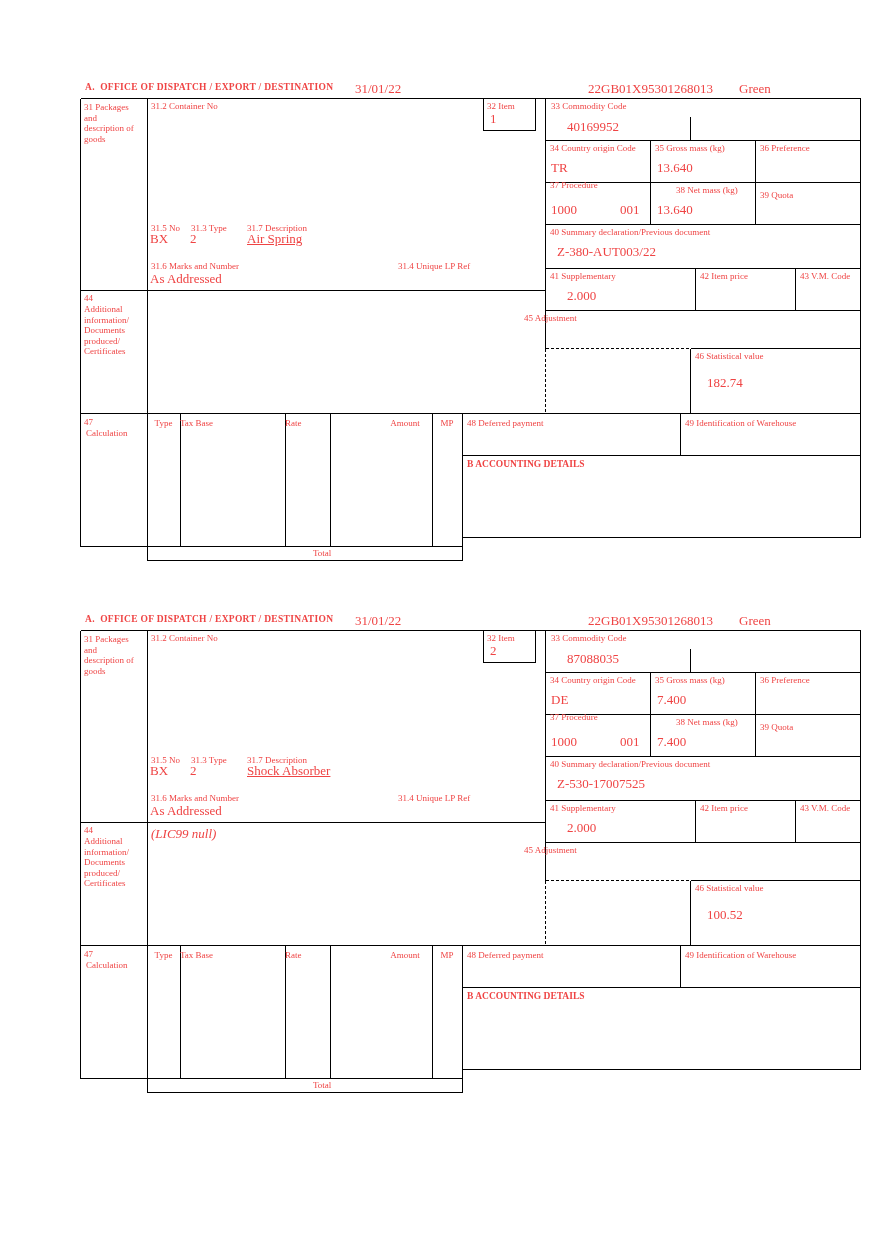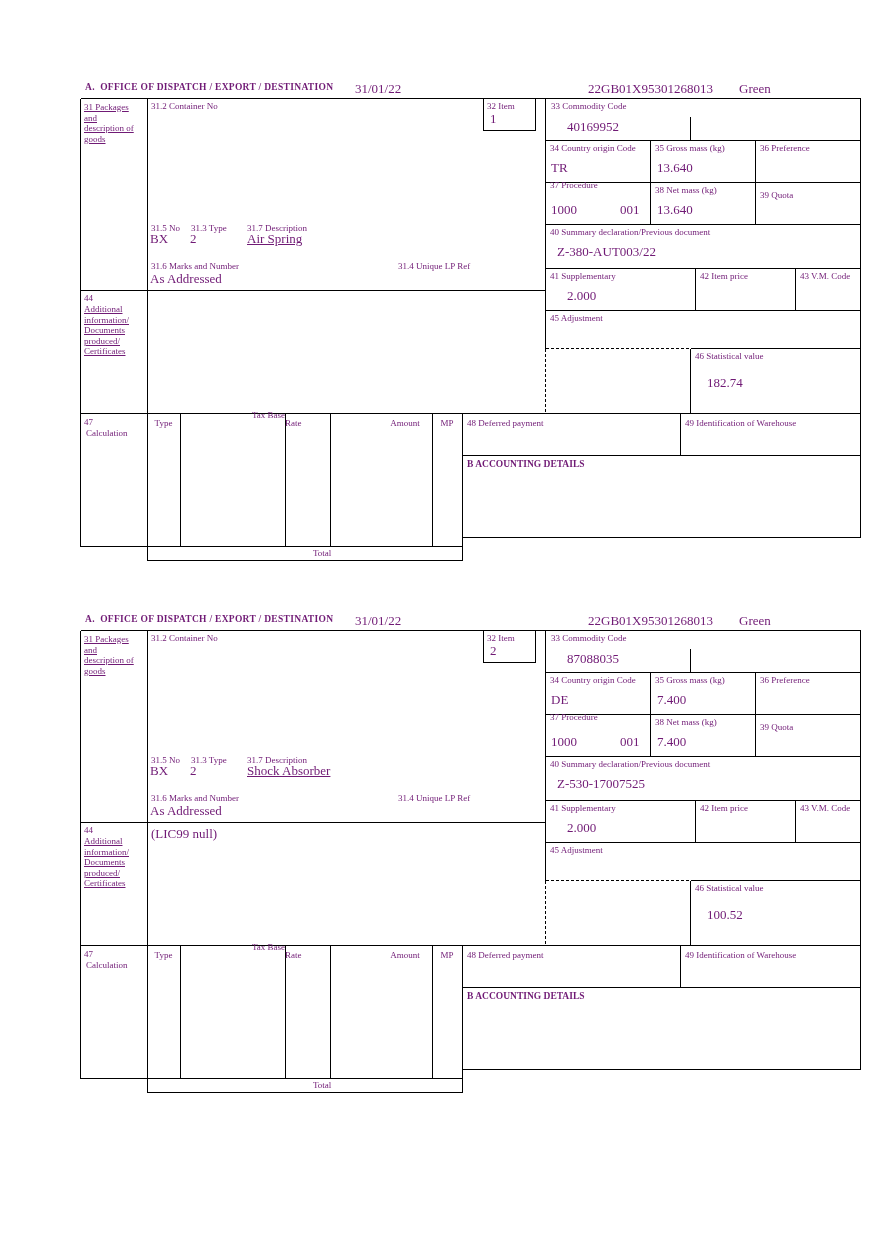--- a/index.html
+++ b/index.html
@@ -1,26 +1,26 @@
 <!DOCTYPE html>
 <html><head>
 <meta charset="utf-8">
 <style>
   * { margin:0; padding:0; box-sizing:border-box; }
   html,body { background:#ffffff; }
   .page {
     position:relative; width:882px; height:1250px; background:#ffffff;
-    font-family:"Liberation Serif","DejaVu Serif",serif; color:#701a75;
+    font-family:"Liberation Serif","DejaVu Serif",serif; color:#ef4444;
     overflow:hidden;
   }
   .sec { position:absolute; left:80px; width:780px; height:482px; }
   .grid { position:absolute; left:0; top:0; overflow:visible; }
   .t { position:absolute; white-space:nowrap; }
   .lbl { font-size:9px; line-height:10.5px; }
-  .wrap { white-space:normal;text-decoration:underline; }
+  .wrap { white-space:normal; }
   .val { font-size:13px; line-height:15px; }
 
   .t-office{left:5px;top:2px;font-weight:bold;font-size:9.5px;letter-spacing:0.3px;white-space:pre;}
   .t-date{left:275px;top:1px;}
   .t-refnum{left:508px;top:1px;}
   .t-refstatus{left:659px;top:1px;}
 
   .t-l31{left:4px;top:22px;width:52px;}
   .t-l312{left:71px;top:21px;}
   .t-v312{left:71px;top:33px;}
@@ -30,53 +30,53 @@
   .t-v33{left:487px;top:39px;}
   .t-l34{left:470px;top:63px;}
   .t-v34{left:471px;top:80px;}
   .t-l35{left:575px;top:63px;}
   .t-v35{left:577px;top:80px;}
   .t-l36{left:680px;top:63px;}
   .t-v36{left:682px;top:80px;}
   .t-l37{left:470px;top:100px;}
   .t-v37a{left:471px;top:122px;}
   .t-v37b{left:540px;top:122px;}
-  .t-l38{left:575px;top:105px;}
+  .t-l38{left:596px;top:105px;}
   .t-v38{left:577px;top:122px;}
   .t-l39{left:680px;top:110px;}
   .t-v39{left:682px;top:122px;}
   .t-l40{left:470px;top:147px;}
   .t-v40{left:477px;top:164px;}
   .t-l315{left:71px;top:143px;}
   .t-l313{left:111px;top:143px;}
   .t-l317{left:167px;top:143px;}
   .t-v315{left:70px;top:151px;}
   .t-v313{left:110px;top:151px;}
   .t-v317{left:167px;top:151px;text-decoration:underline;}
   .t-l316{left:71px;top:181px;}
   .t-l314{left:318px;top:181px;}
   .t-v316{left:70px;top:191px;}
   .t-v314{left:320px;top:192px;}
   .t-l44n{left:4px;top:213px;}
   .t-l44t{left:4px;top:224px;width:58px;}
-  .t-v44{left:71px;top:214px;}
+  .t-v44{left:71px;top:214px;font-style:italic;}
   .t-l41{left:470px;top:191px;}
   .t-v41{left:487px;top:208px;}
   .t-l42{left:620px;top:191px;}
   .t-v42{left:622px;top:208px;}
   .t-l43{left:720px;top:191px;}
   .t-v43{left:722px;top:208px;}
-  .t-l45{left:470px;top:233px;}
+  .t-l45{left:444px;top:233px;}
   .t-v45{left:471px;top:250px;}
   .t-l46{left:615px;top:271px;}
   .t-v46{left:627px;top:295px;}
   .t-l47n{left:4px;top:337px;}
   .t-l47t{left:6px;top:348px;}
   .t-hType{left:67px;top:338px;width:33px;text-align:center;}
-  .t-hTaxBase{left:100px;top:330px;width:105px;text-align:right;}
+  .t-hTaxBase{left:100px;top:338px;width:105px;text-align:left;}
   .t-hRate{left:205px;top:338px;width:45px;text-align:left;}
   .t-hAmount{left:250px;top:338px;width:102px;text-align:center;margin-left:24px;}
   .t-hMP{left:352px;top:338px;width:30px;text-align:center;}
   .t-total{left:233px;top:468px;}
   .t-l48{left:387px;top:338px;}
   .t-l49{left:605px;top:338px;}
   .t-lB{left:387px;top:379px;font-weight:bold;font-size:9.5px;}
 </style>
 </head>
 <body>

